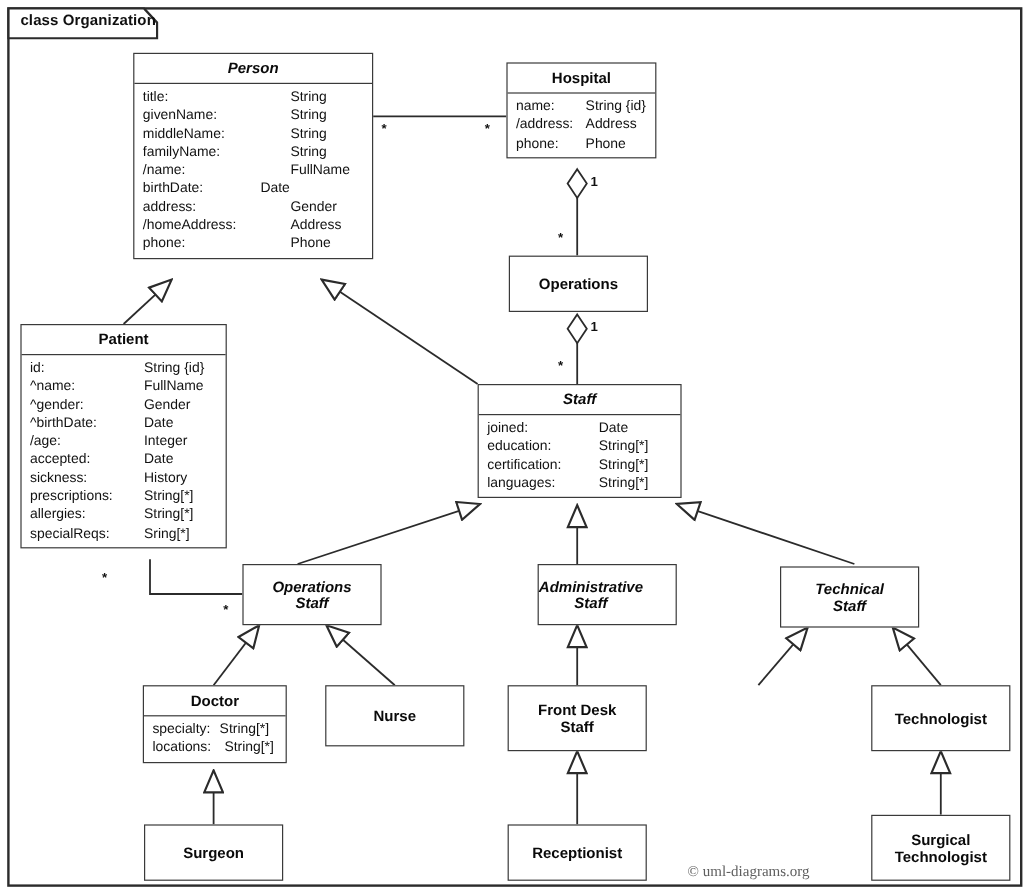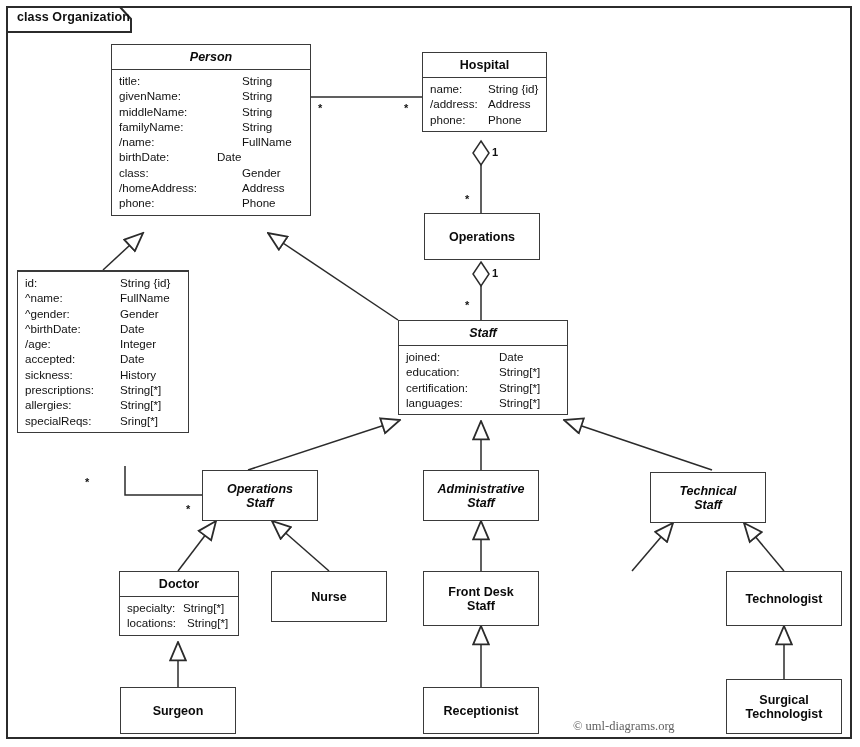--- a/index.html
+++ b/index.html
@@ -105,21 +105,21 @@
         </div>
       <div class="row">
           <span class="n" style="width:123px">/name:</span>
           <span class="t">FullName</span>
         </div>
       <div class="row">
           <span class="n" style="width:98px">birthDate:</span>
           <span class="t">Date</span>
         </div>
       <div class="row">
-          <span class="n" style="width:123px">class:</span>
+          <span class="n" style="width:123px">address:</span>
           <span class="t">Gender</span>
         </div>
       <div class="row">
           <span class="n" style="width:123px">/homeAddress:</span>
           <span class="t">Address</span>
         </div>
       <div class="row">
           <span class="n" style="width:123px">phone:</span>
           <span class="t">Phone</span>
         </div>
@@ -143,20 +143,21 @@
           <span class="t">Phone</span>
         </div>
     </div>
   </div>
 
   <div class="cls" style="left:424px;top:213px;width:116px;height:47px;display:flex;align-items:center;justify-content:center;">
     <div class="hdr" style="padding:0">Operations</div>
   </div>
 
   <div class="cls" style="left:17px;top:270px;width:172px;">
+    <div class="hdr">Patient</div>
     <div class="sep"></div>
     <div class="attrs">
       <div class="row">
           <span class="n" style="width:95px">id:</span>
           <span class="t">String {id}</span>
         </div>
       <div class="row">
           <span class="n" style="width:95px">^name:</span>
           <span class="t">FullName</span>
         </div>
@@ -216,21 +217,21 @@
           <span class="t">String[*]</span>
         </div>
     </div>
   </div>
 
   <div class="cls abstract" style="left:202px;top:470px;width:116px;height:51px;display:flex;align-items:center;justify-content:center;">
     <div class="hdr" style="padding:0;white-space:pre-line">Operations
 Staff</div>
   </div>
 
-  <div class="cls abstract" style="left:423px;top:470px;width:116px;height:51px;display:flex;align-items:center;justify-content:center;">
+  <div class="cls abstract" style="left:448px;top:470px;width:116px;height:51px;display:flex;align-items:center;">
     <div class="hdr" style="padding:0;white-space:pre-line">Administrative
 Staff</div>
   </div>
 
   <div class="cls abstract" style="left:650px;top:472px;width:116px;height:51px;display:flex;align-items:center;justify-content:center;">
     <div class="hdr" style="padding:0;white-space:pre-line">Technical
 Staff</div>
   </div>
 
   <div class="cls" style="left:119px;top:571px;width:120px;">

